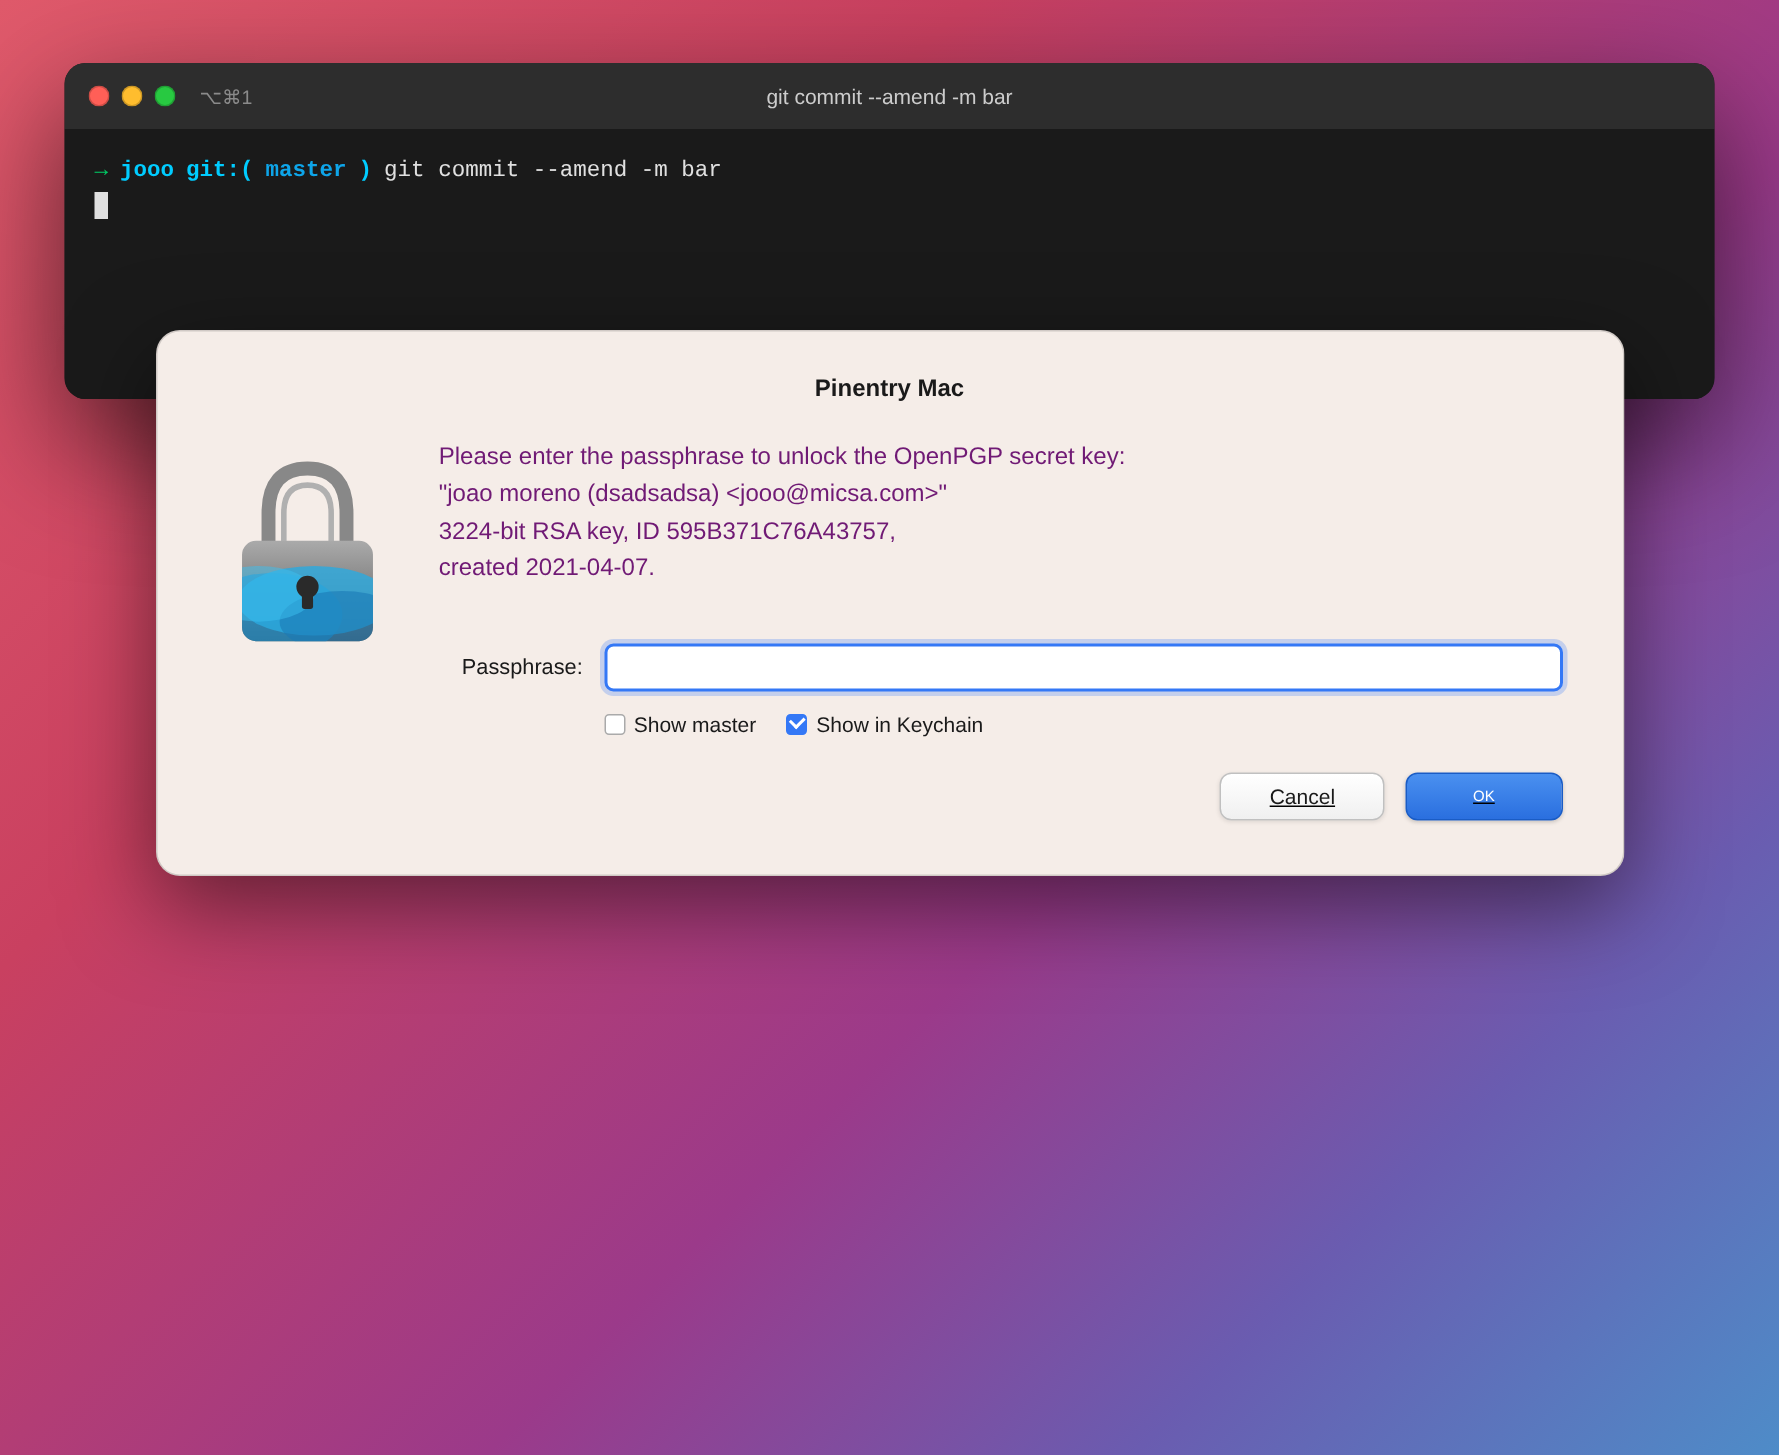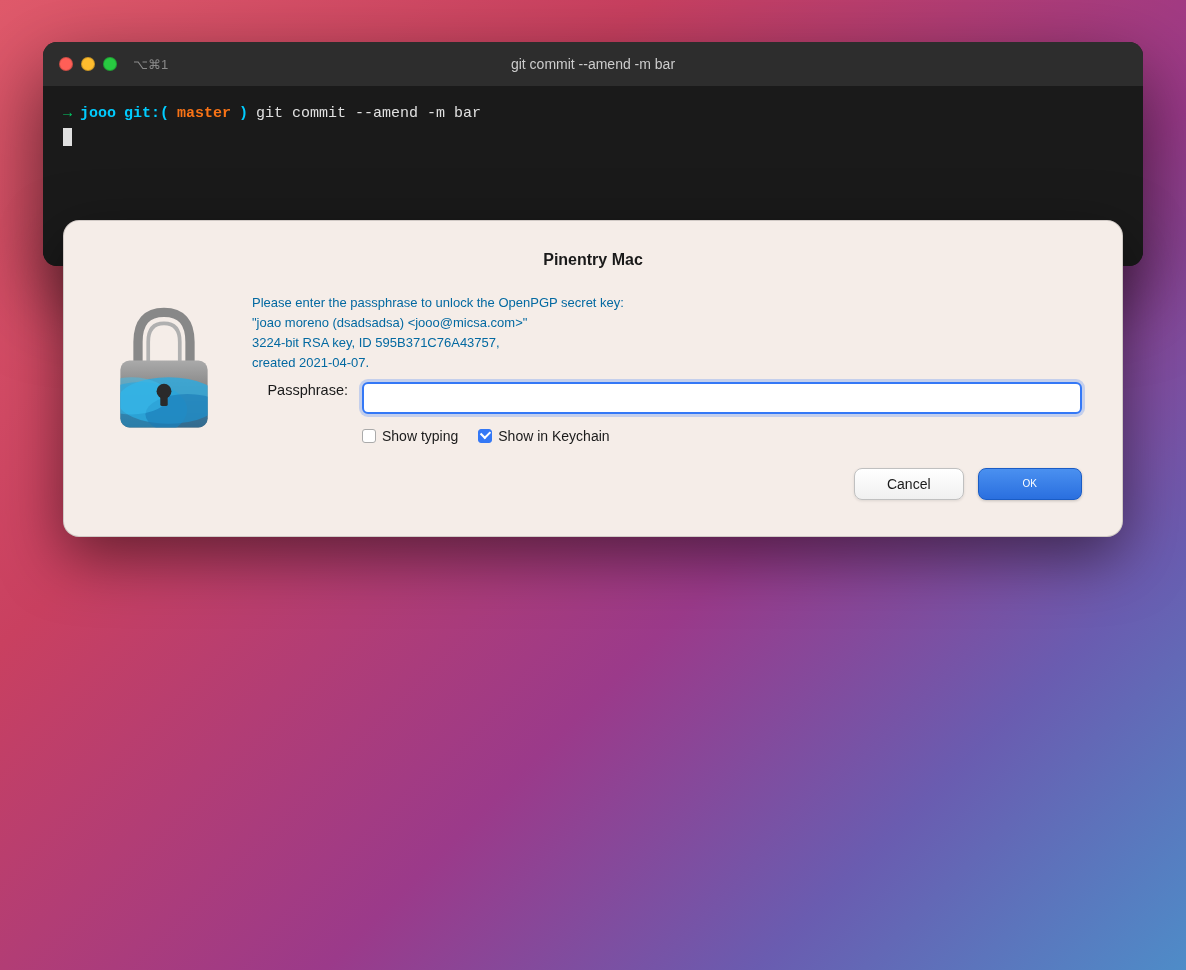--- a/index.html
+++ b/index.html
@@ -86,21 +86,21 @@
       color: #00cc66;
       font-weight: bold;
     }
 
     .prompt-repo {
       color: #00ccff;
       font-weight: bold;
     }
 
     .prompt-branch {
-      color: #f97316;
+      color: #0ea5e9;
       font-weight: bold;
     }
 
     .prompt-command {
       color: #e0e0e0;
     }
 
     .cursor-line {
       margin-top: 2px;
     }
@@ -127,21 +127,21 @@
       transform: translateX(-50%);
       width: 1100px;
       display: flex;
       justify-content: center;
     }
 
     .dialog {
       background: #f5ede8;
       border-radius: 16px;
       padding: 30px 40px 36px 40px;
-      width: 1060px;
+      width: 979px;
       box-shadow: 0 20px 60px rgba(0,0,0,0.5);
       border: 1px solid rgba(0,0,0,0.15);
     }
 
     .dialog-title {
       text-align: center;
       font-size: 16px;
       font-weight: 600;
       color: #1a1a1a;
       margin-bottom: 24px;
@@ -166,29 +166,29 @@
     .lock-svg {
       width: 110px;
       height: 130px;
     }
 
     .dialog-content {
       flex: 1;
     }
 
     .dialog-description {
-      font-size: 13px;
-      color: #0369a1;
+      font-size: 16px;
+      color: #701a75;
       line-height: 1.55;
-      margin-bottom: 8px;
+      margin-bottom: 37px;
     }
 
     .passphrase-row {
       display: flex;
-      align-items: flex-start;
+      align-items: center;
       gap: 14px;
       margin-bottom: 14px;
     }
 
     .passphrase-label {
       font-size: 14.5px;
       color: #1a1a1a;
       white-space: nowrap;
       min-width: 96px;
       text-align: right;
@@ -251,20 +251,21 @@
       height: 5px;
       border-left: 2px solid white;
       border-bottom: 2px solid white;
       transform: rotate(-45deg);
     }
 
     .buttons-row {
       display: flex;
       justify-content: flex-end;
       gap: 14px;
+      text-decoration: underline;
     }
 
     .btn-cancel {
       background: linear-gradient(to bottom, #ffffff, #f0f0f0);
       border: 1px solid #c0c0c0;
       border-radius: 8px;
       padding: 7px 32px;
       font-size: 14px;
       color: #1a1a1a;
       cursor: pointer;
@@ -376,21 +377,21 @@
           </div>
 
           <div class="passphrase-row">
             <label class="passphrase-label">Passphrase:</label>
             <input type="password" class="passphrase-input" autocomplete="off" style="">
           </div>
 
           <div class="checkboxes-row">
             <label class="checkbox-item">
               <input type="checkbox" class="checkbox-input" style="">
-              <span>Show typing</span>
+              <span>Show master</span>
             </label>
             <label class="checkbox-item">
               <input type="checkbox" class="checkbox-input checked" checked="" style="">
               <span>Show in Keychain</span>
             </label>
           </div>
 
           <div class="buttons-row">
             <button class="btn-cancel">Cancel</button>
             <button class="btn-ok">OK</button>

